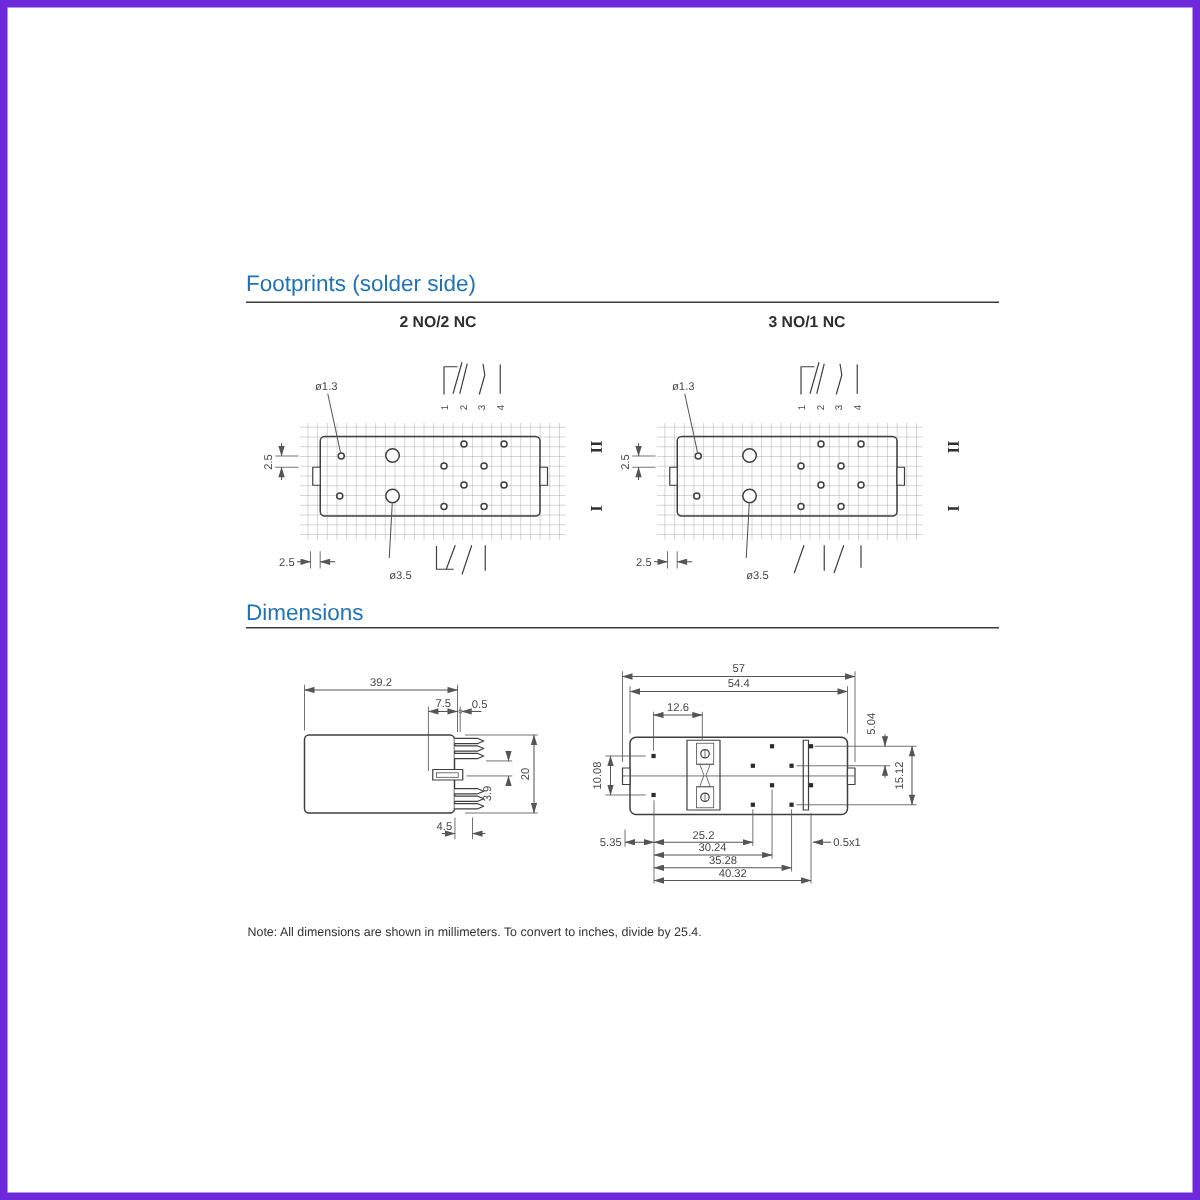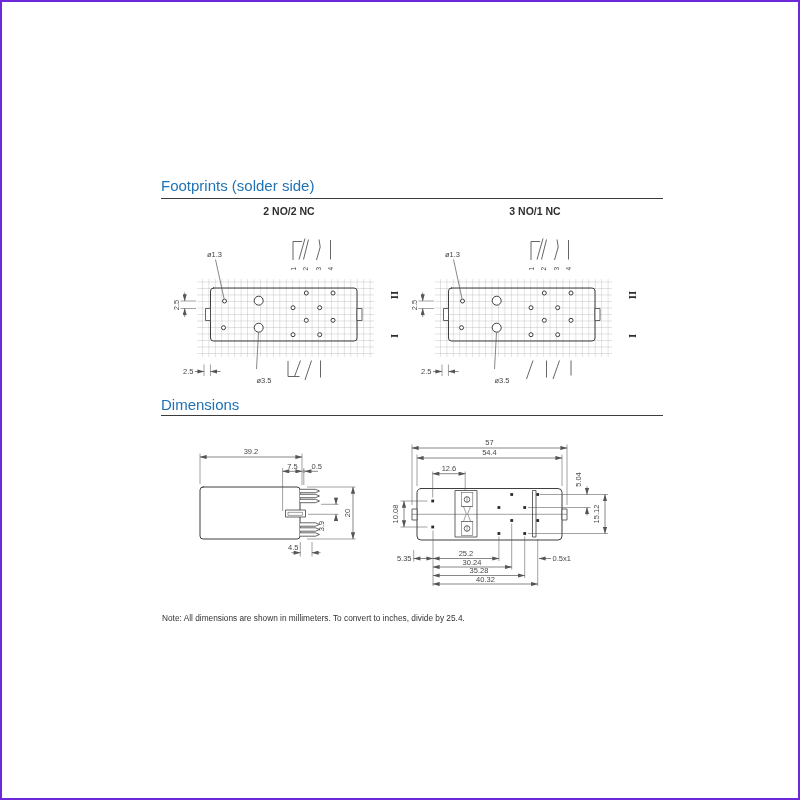--- a/index.html
+++ b/index.html
@@ -1,16 +1,16 @@
 <!DOCTYPE html>
 <html><head>
 <meta charset="utf-8">
 <style>
   html,body{margin:0;padding:0;background:#fff;}
-  .canvas{position:relative;width:800px;height:800px;background:#fff;box-sizing:border-box;border:2px solid #6d28d9;}
+  .canvas{position:relative;width:800px;height:800px;background:#fff;box-sizing:border-box;border:5px solid #6d28d9;}
   svg{position:absolute;left:0;top:0;}
   .h1{font:15px "Liberation Sans",sans-serif;fill:#1f72b5;}
   .sub{font:bold 10.5px "Liberation Sans",sans-serif;fill:#2f2f2f;}
   .note{font:8.3px "Liberation Sans",sans-serif;fill:#333;}
   .dimt{font:7.5px "Liberation Sans",sans-serif;fill:#474747;}
   .pin{font:6.5px "Liberation Sans",sans-serif;fill:#474747;}
   .rom{font:bold 11px "Liberation Serif",serif;fill:#2f2f2f;}
   .rule{stroke:#3c3c3c;stroke-width:1.1;}
   .ln{fill:none;stroke:#3f3f3f;stroke-width:1;stroke-linecap:round;stroke-linejoin:round;}
   .ln2{fill:none;stroke:#3f3f3f;stroke-width:.8;stroke-linejoin:round;}

